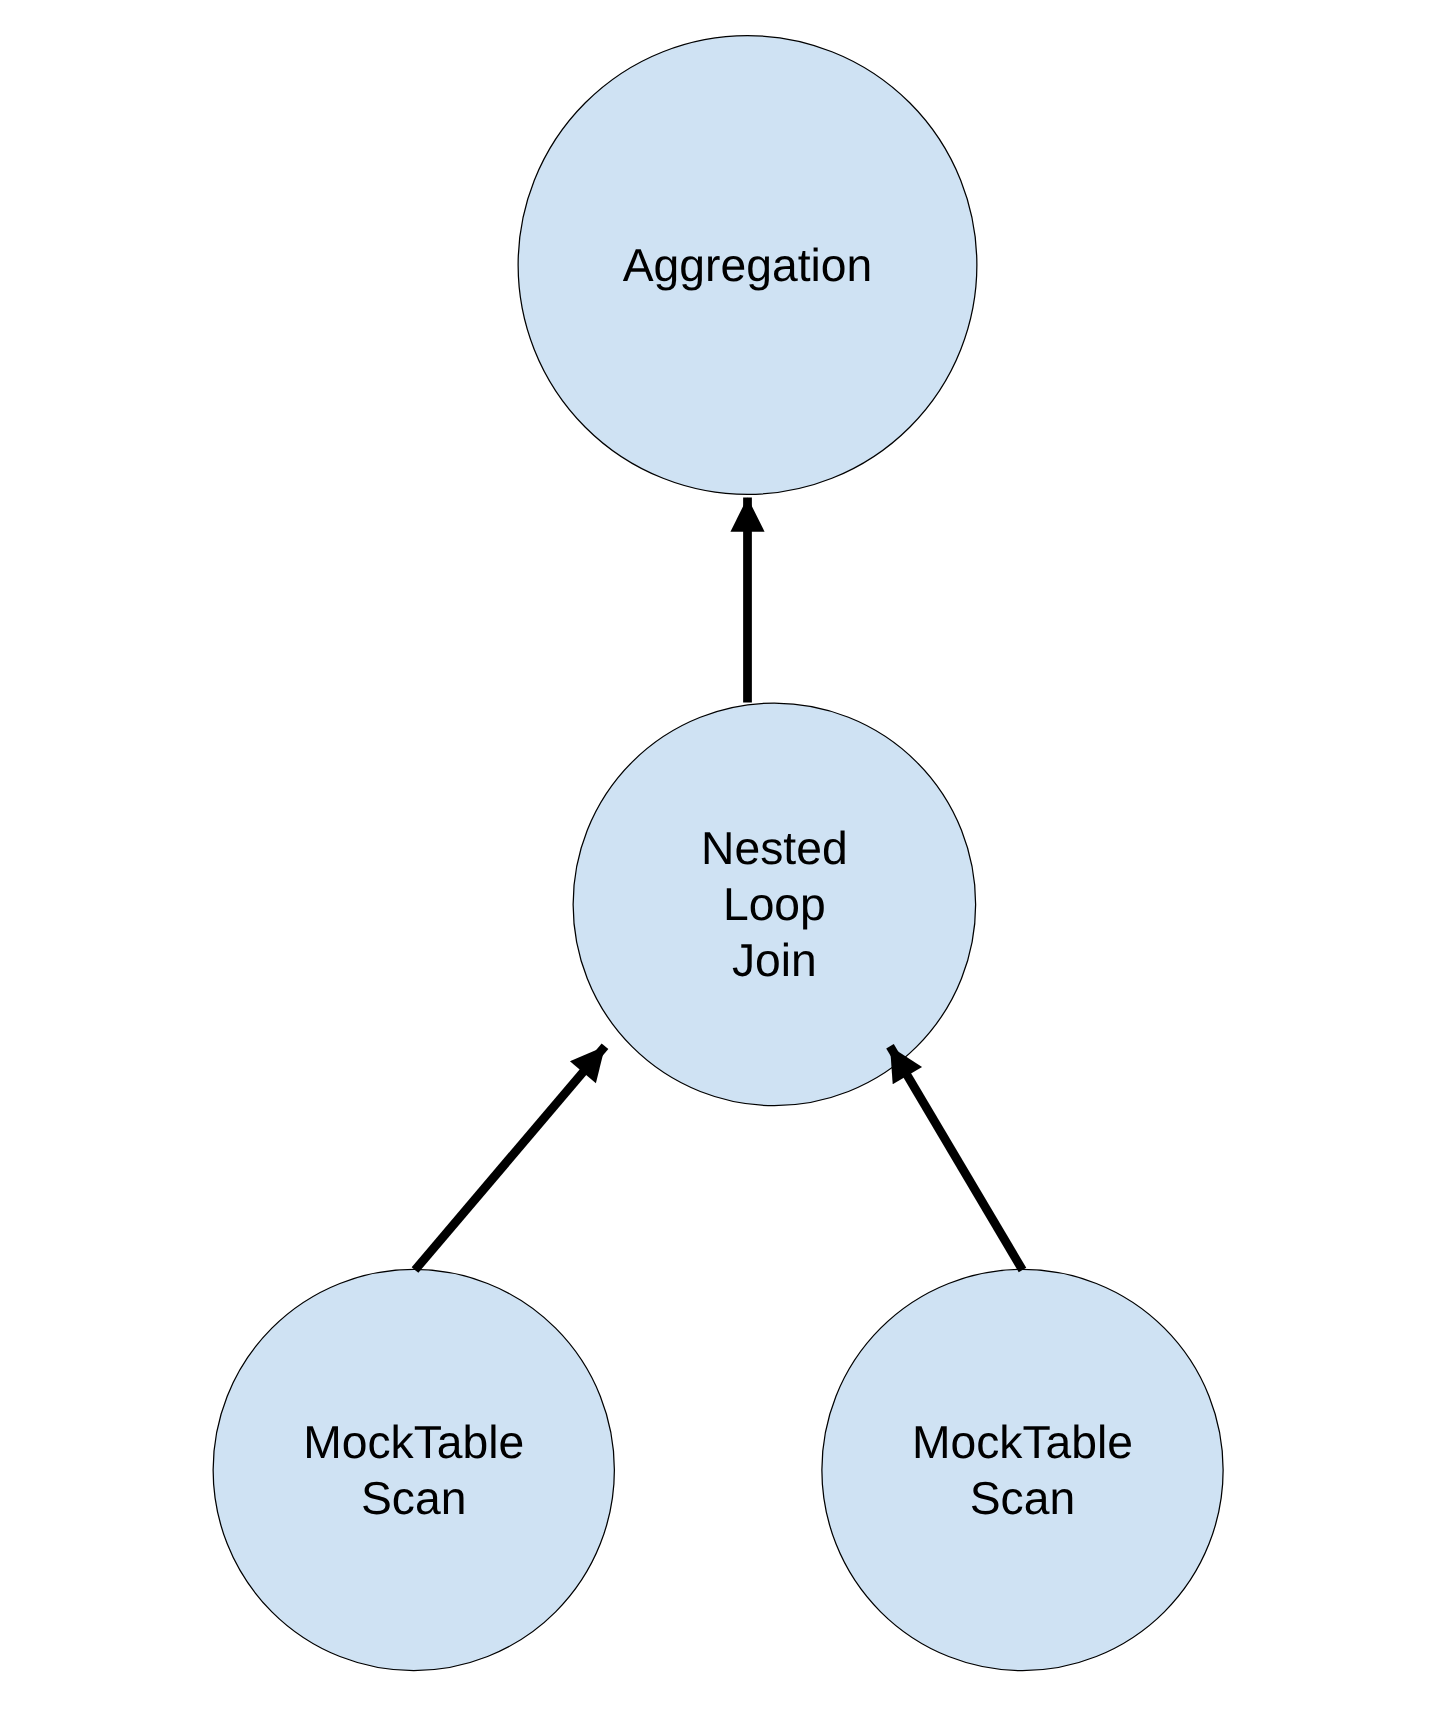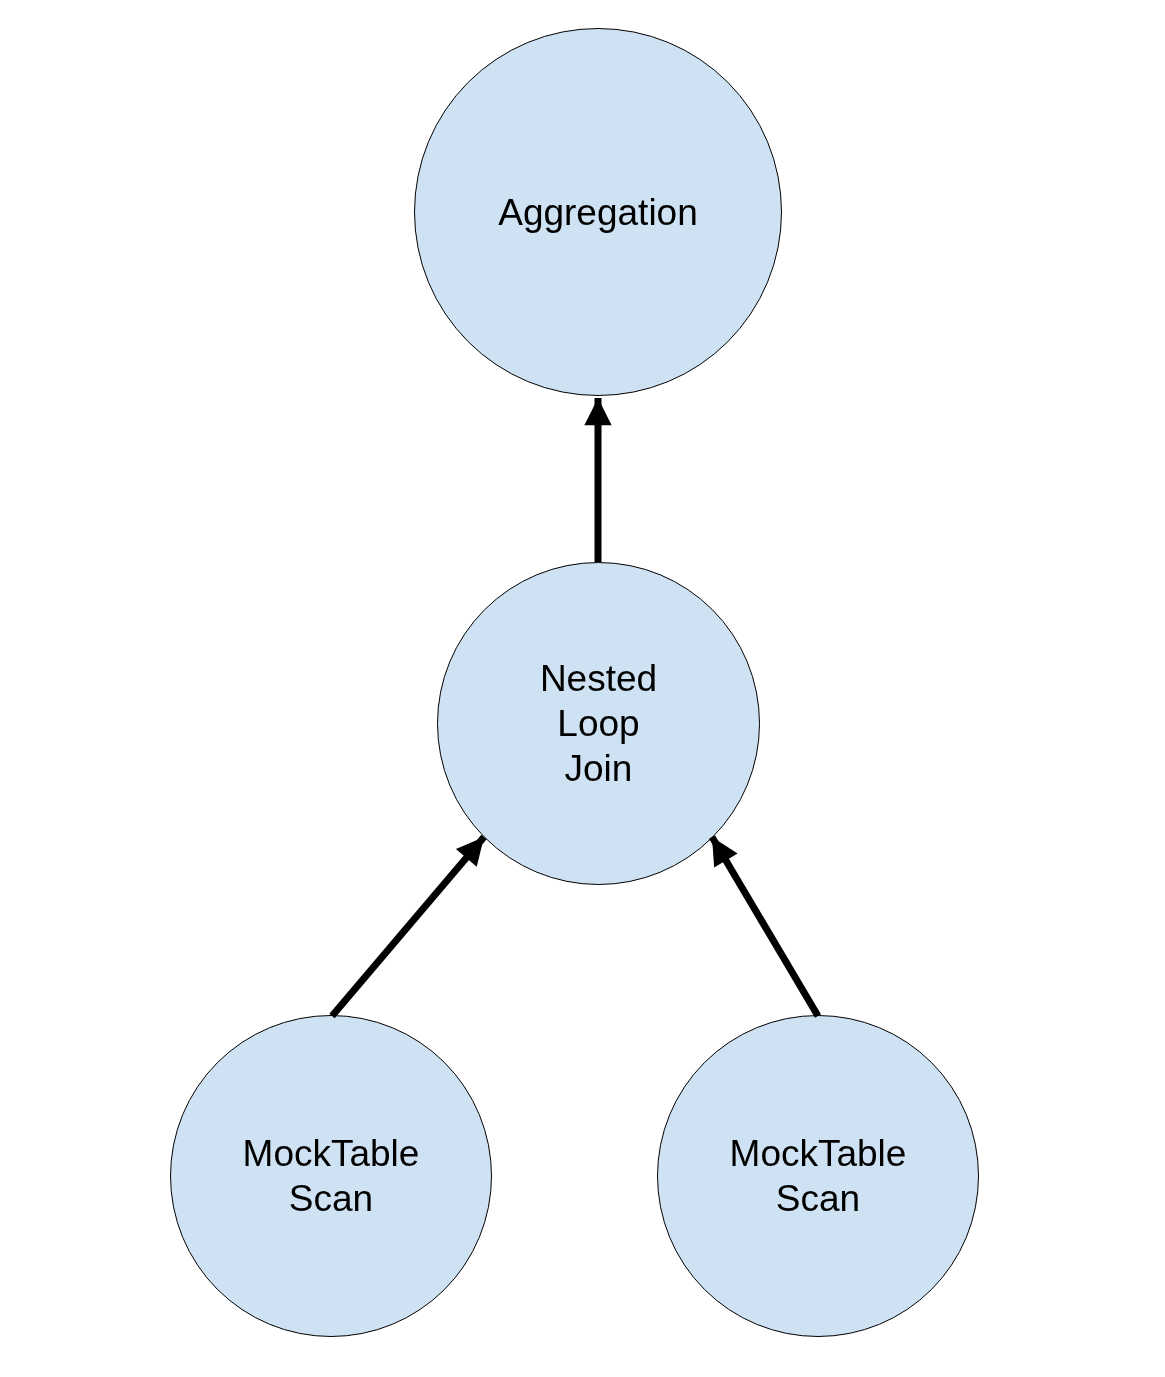--- a/index.html
+++ b/index.html
@@ -31,21 +31,21 @@
     color: var(--text-color, #000000);
     font-size: 37px;
     line-height: 45px;
     letter-spacing: 0;
   }
   .node-aggregation {
     left: 414px; top: 28px;
     width: 368px; height: 368px;
   }
   .node-join {
-    left: 437px; top: 562px;
+    left: 458px; top: 562px;
     width: 323px; height: 323px;
   }
   .node-scan-left {
     left: 170px; top: 1015px;
     width: 322px; height: 322px;
   }
   .node-scan-right {
     left: 657px; top: 1015px;
     width: 322px; height: 322px;
   }

